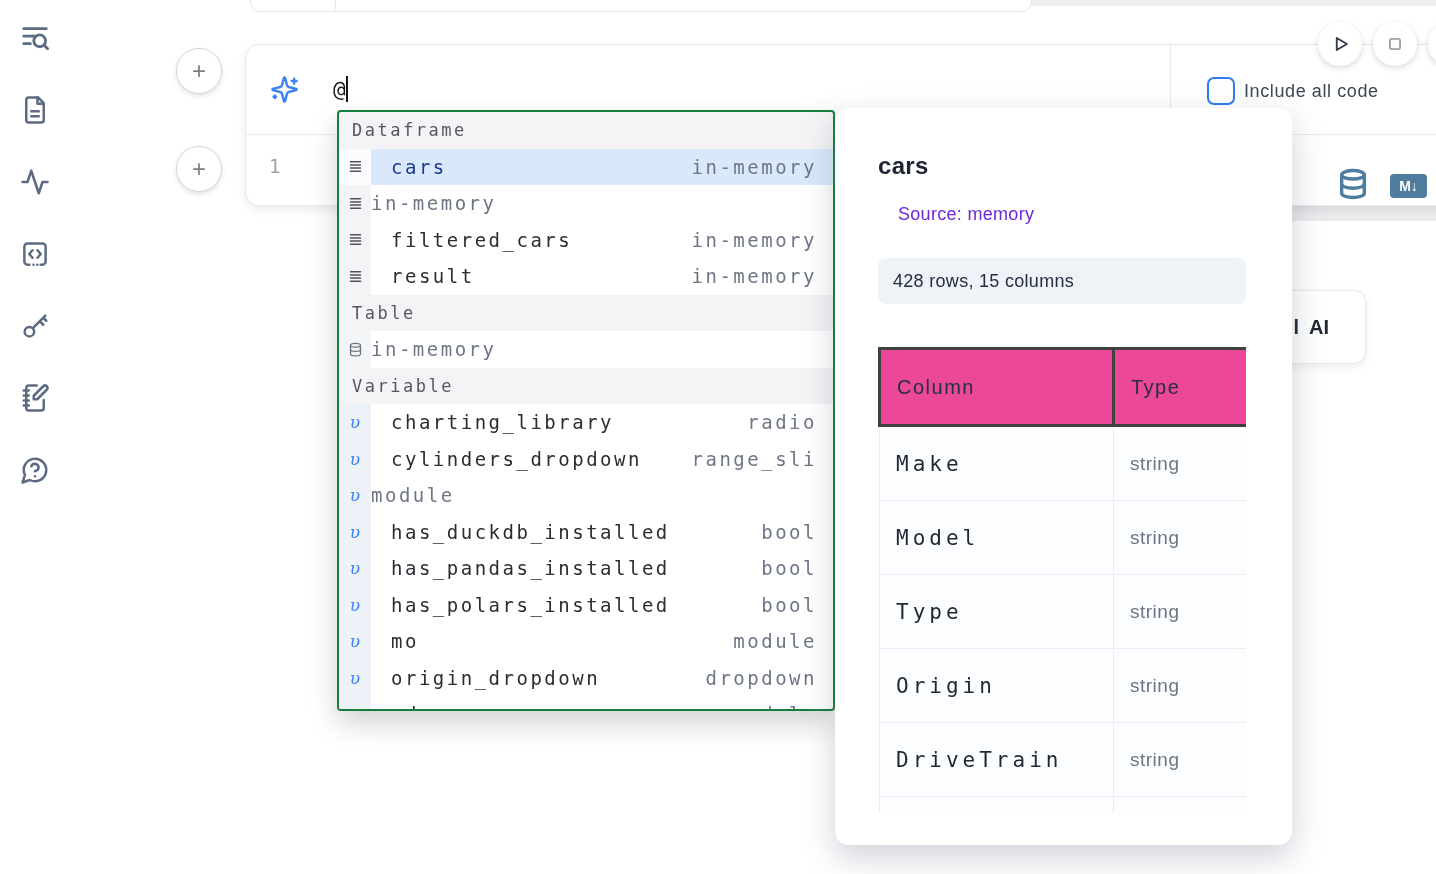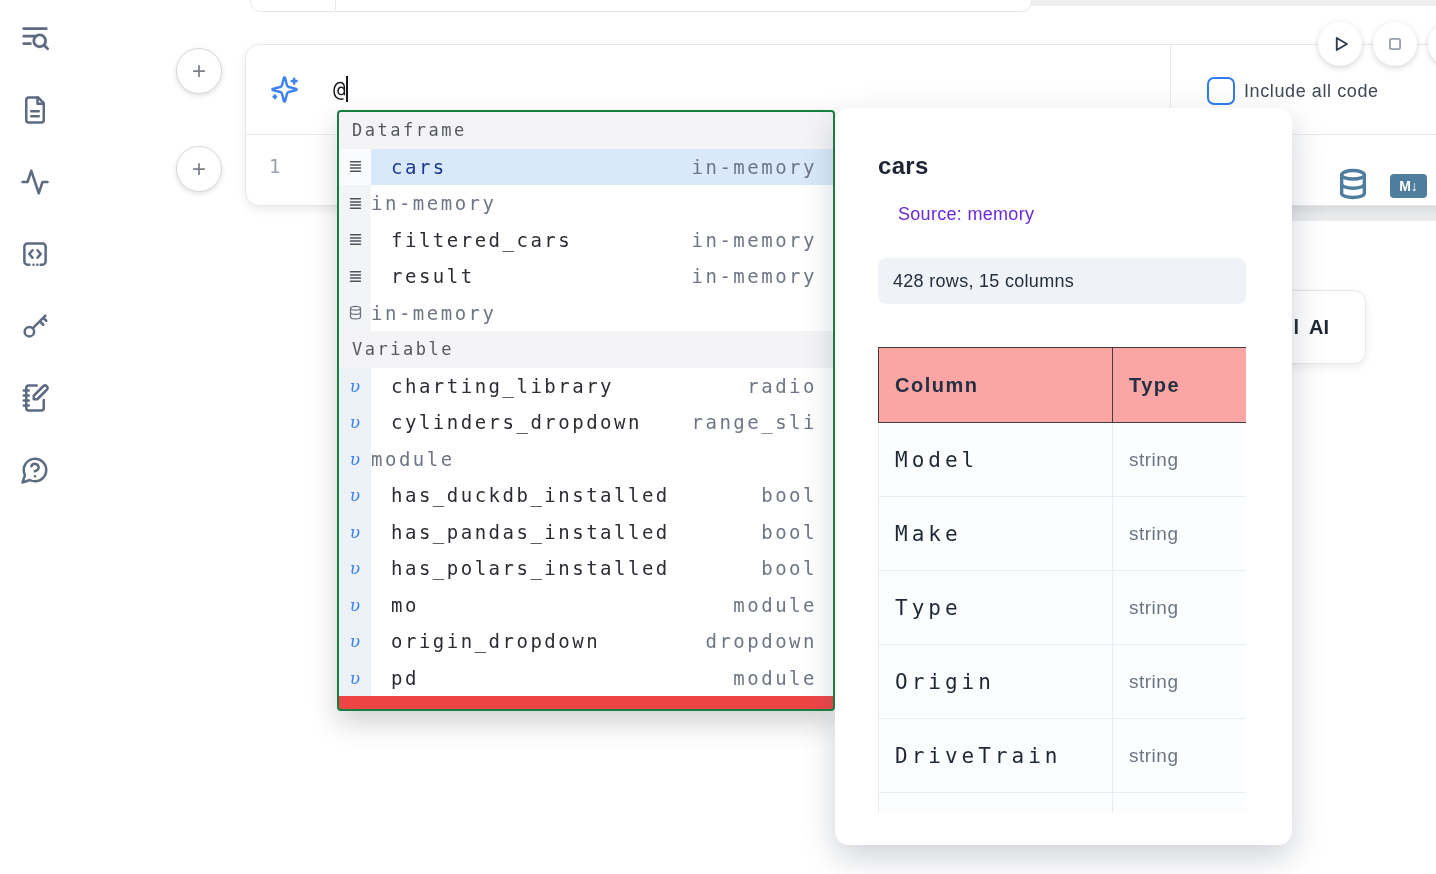--- a/index.html
+++ b/index.html
@@ -81,22 +81,22 @@
   
   #preview-panel{position:absolute;left:835px;top:108px;width:457px;height:737px;background:#fff;
     border-radius:14px;box-shadow:0 12px 32px rgba(80,90,110,.28);z-index:50;box-sizing:border-box;}
   #pv-title{position:absolute;left:43px;top:44px;font-size:24px;font-weight:bold;color:#1d2433;letter-spacing:.3px;}
   #pv-source{position:absolute;left:43px;top:96px;font-size:18px;color:#6d28d9;letter-spacing:.3px;margin-left:20px;}
   #pv-pill{position:absolute;left:43px;top:150px;width:368px;height:46px;background:#eff3f8;border-radius:8px;
     display:flex;align-items:center;padding-left:15px;box-sizing:border-box;font-size:18px;color:#232e3f;letter-spacing:.3px;}
   #pv-table-wrap{position:absolute;left:43px;top:239px;width:368px;height:466px;overflow:hidden;}
   #pv-table{width:368px;border-collapse:collapse;table-layout:fixed;}
   #pv-table col.c1{width:234px;} #pv-table col.c2{width:134px;}
-  #pv-table th{height:74px;background:#fca5a5;border:1px solid #404040;text-align:left;padding:0 0 0 16px;
-    font-weight:bold;font-size:20px;letter-spacing:1.5px;color:#243042;}
+  #pv-table th{height:74px;background:#ec4899;border:3px solid #404040;text-align:left;padding:0 0 0 16px;
+    font-weight:normal;font-size:20px;letter-spacing:1.5px;color:#243042;}
   #pv-table td{height:73px;border:1px solid #e9edf2;background:#fcfdfe;padding:0 0 0 16px;}
   #pv-table td.tcol-name{font-family:"DejaVu Sans Mono",monospace;font-size:21px;letter-spacing:4px;color:#1e2736;}
   #pv-table td.tcol-type{font-size:19px;letter-spacing:.5px;color:#6a7585;}
 </style>
 </head>
 <body>
 
 <div id="sidebar">
     <div class="sb-btn">
       <span>
@@ -238,20 +238,21 @@
     </div>
     <div class="cmp-row">
       <span class="ic ic-menu-icon">
         <svg viewBox="0 0 24 24">
           <path d="M4 4.5h16M4 9.5h16M4 14.5h16M4 19.5h16" fill="none" stroke="#52525b" stroke-width="2.4" stroke-linecap="round"></path>
         </svg>
       </span>
       <span class="cmp-name">result</span>
       <span class="cmp-type">in-memory</span>
     </div>
+    <div class="cmp-header">Table</div>
     <div class="cmp-row">
       <span class="ic ic-database-icon">
         <svg viewBox="0 0 24 24">
           <ellipse cx="12" cy="5" rx="8" ry="3" fill="none" stroke="#6b7280" stroke-width="2"></ellipse>
           <path d="M4 5v14c0 1.7 3.6 3 8 3s8-1.3 8-3V5" fill="none" stroke="#6b7280" stroke-width="2"></path>
           <path d="M4 12c0 1.7 3.6 3 8 3s8-1.3 8-3" fill="none" stroke="#6b7280" stroke-width="2"></path>
         </svg>
       </span>
       <span class="cmp-type">in-memory</span>
     </div>
@@ -331,25 +332,25 @@
           <col class="c2">
         </colgroup>
       <thead>
         <tr>
           <th>Column</th>
           <th>Type</th>
         </tr>
       </thead>
       <tbody>
           <tr>
+            <td class="tcol-name">Make</td>
+            <td class="tcol-type">string</td>
+          </tr>
+          <tr>
             <td class="tcol-name">Model</td>
-            <td class="tcol-type">string</td>
-          </tr>
-          <tr>
-            <td class="tcol-name">Make</td>
             <td class="tcol-type">string</td>
           </tr>
           <tr>
             <td class="tcol-name">Type</td>
             <td class="tcol-type">string</td>
           </tr>
           <tr>
             <td class="tcol-name">Origin</td>
             <td class="tcol-type">string</td>
           </tr>

